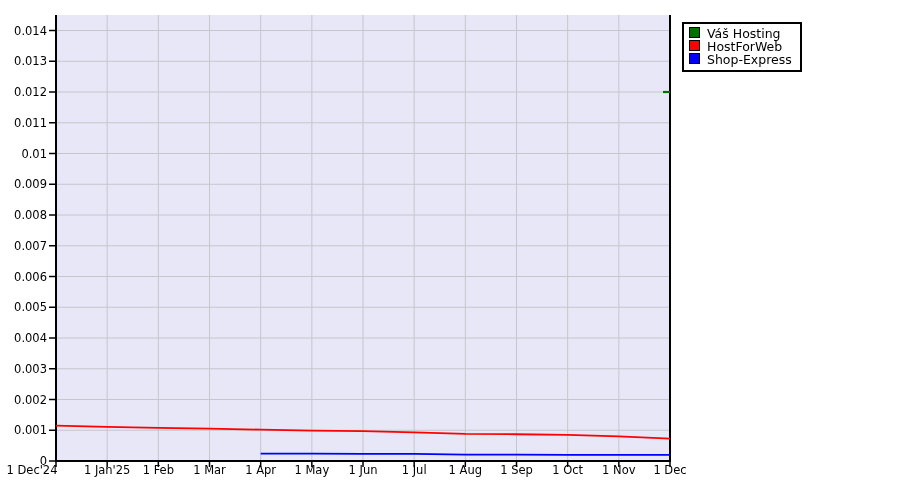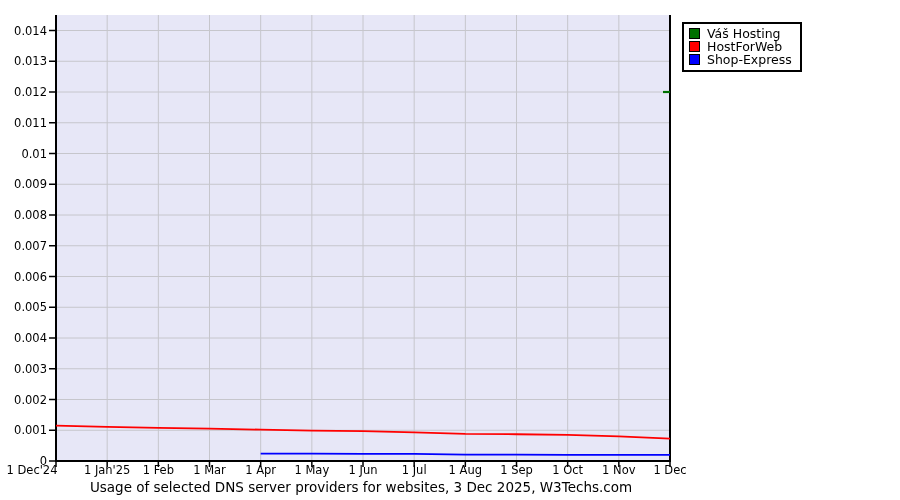--- a/index.html
+++ b/index.html
@@ -6,21 +6,21 @@
   #stage{
     position:relative;width:900px;height:500px;background:#ffffff;
     font-family:"DejaVu Sans", sans-serif;overflow:hidden;
   }
   #plot{position:absolute;left:0;top:0;}
   #legend{
     position:absolute;left:682px;top:22px;
     background:#ffffff;border:2px solid #000000;
     padding:3px 8px 4px 5px;
   }
-  .legend-row{display:flex;align-items:center;height:13px;}
+  .legend-row{display:flex;align-items:flex-start;height:13px;}
   .legend-swatch{
     width:9px;height:9px;border:1px solid #000000;
     margin-right:7px;flex:0 0 auto;
   }
   .legend-label{
     font-size:12.5px;line-height:13px;color:#000000;white-space:nowrap;
   }
   #caption{
     position:absolute;left:0;top:479px;width:722px;
     text-align:center;font-size:13.5px;color:#000000;
@@ -129,14 +129,13 @@
     <div class="legend-row">
       <span class="legend-swatch" style="background: rgb(255, 0, 0);"></span>
       <span class="legend-label">HostForWeb</span>
     </div>
     <div class="legend-row">
       <span class="legend-swatch" style="background: rgb(0, 0, 255);"></span>
       <span class="legend-label">Shop-Express</span>
     </div>
   </div>
 
-  <div id="caption">Usage of selected DNS server providers for websites, 3 Dec 2025, W3Techs.com</div>
 </div>
 
 </body></html>

